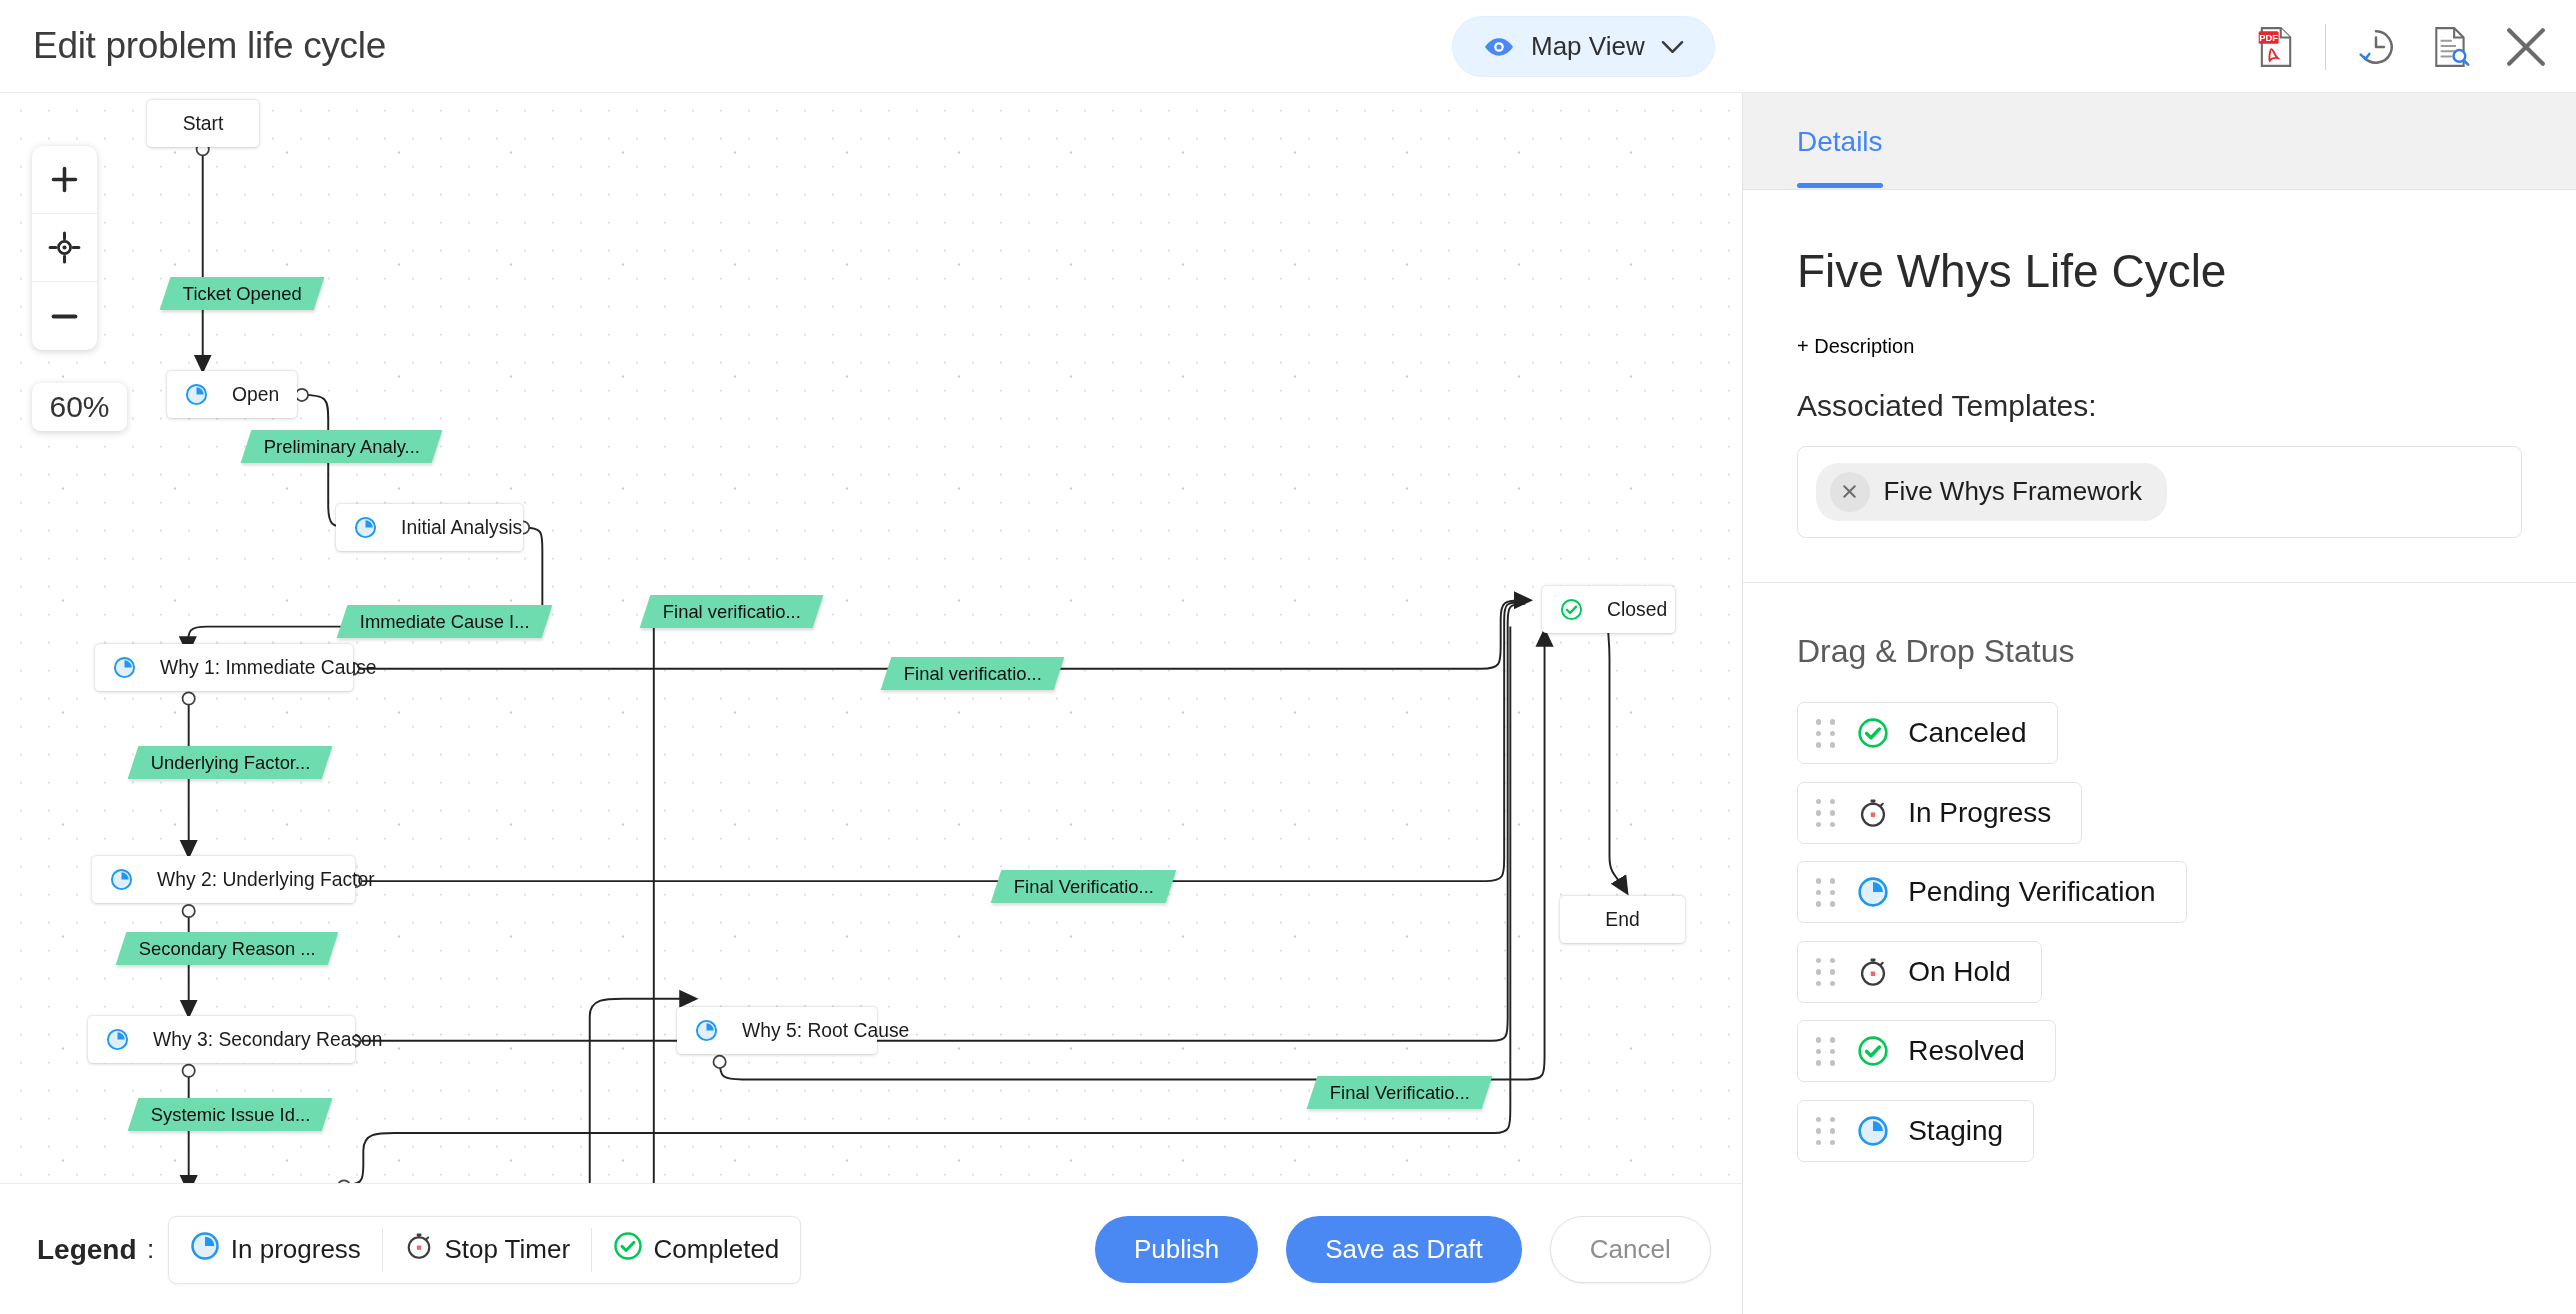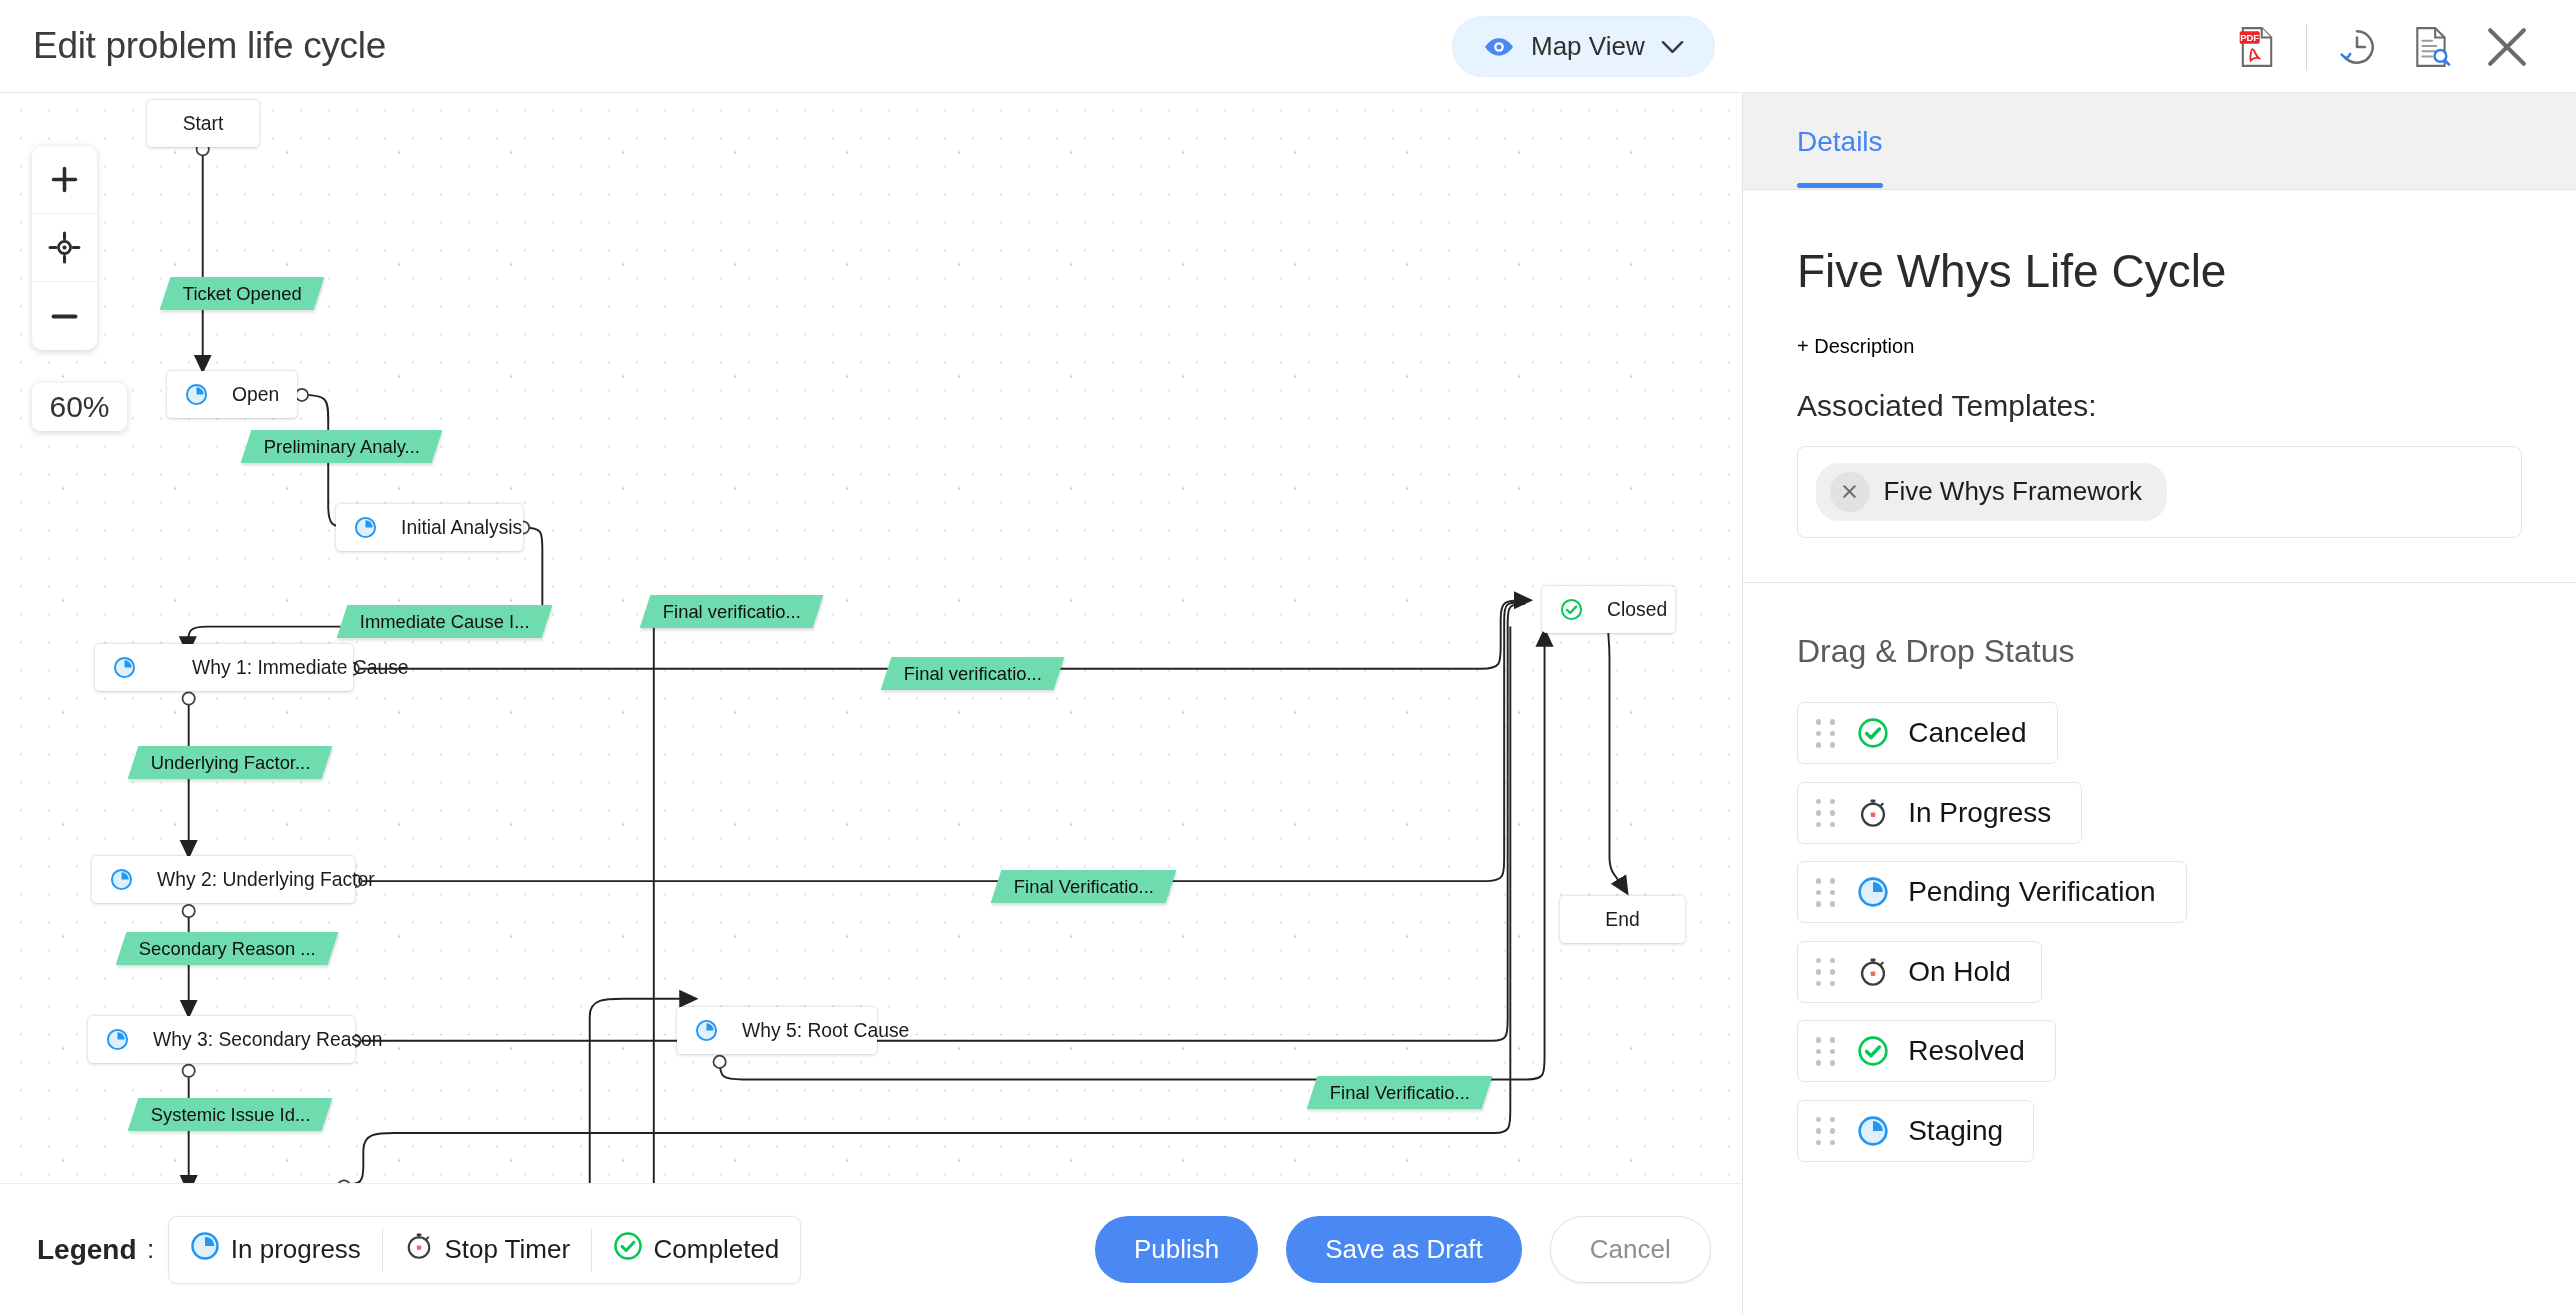--- a/index.html
+++ b/index.html
@@ -27,21 +27,21 @@
     height: 61px; padding: 0 30px;
     background: #e7f3fe; border-radius: 32px;
     display: flex; align-items: center; gap: 16px; cursor: pointer;
     border: 0.9px solid #e0eefc;
   }
   .map-view-btn .label { font-size: 26px; color: #2f2f2f; }
   .eye-icon { width: 32px; height: 32px; display:block; }
   .chev { width: 23px; height: 14px; display:block; }
 
   .header-actions {
-    position: absolute; right: 32px; top: 0; height: 93px;
+    position: absolute; right: 13px; top: 0; height: 93px;
     display: flex; align-items: center; gap: 0;
   }
   .hdr-icon-btn {
     width: 75px; height: 75px; display: flex; align-items: center; justify-content: center;
     cursor: pointer; border-radius: 7px; background: transparent;
   }
   .hdr-divider { width: 0.9px; height: 46px; background: #d4d4d4; margin: 0 12.3px; }
 
   
   .canvas-wrap {
@@ -311,21 +311,21 @@
     <div class="node" style="left:336px; top:411px; width:187px;">
       <span class="n-icon">
         <svg width="23" height="23" viewBox="0 0 24 24">
             <circle cx="12" cy="12" r="10" fill="#dff0fb" stroke="#2196f3" stroke-width="2"></circle>
             <path d="M12 4.5A7.5 7.5 0 0 1 19.5 12H12z" fill="#2196f3"></path>
           </svg>
       </span>
       <span class="n-label">Initial Analysis</span>
     </div>
 
-    <div class="node" style="left:95px; top:551px; width:258px;gap:32px;">
+    <div class="node" style="left:95px; top:551px; width:258px;">
       <span class="n-icon">
         <svg width="23" height="23" viewBox="0 0 24 24">
             <circle cx="12" cy="12" r="10" fill="#dff0fb" stroke="#2196f3" stroke-width="2"></circle>
             <path d="M12 4.5A7.5 7.5 0 0 1 19.5 12H12z" fill="#2196f3"></path>
           </svg>
       </span>
       <span class="n-label">Why 1: Immediate Cause</span>
     </div>
 
     <div class="node" style="left:92px; top:763px; width:263px;">

